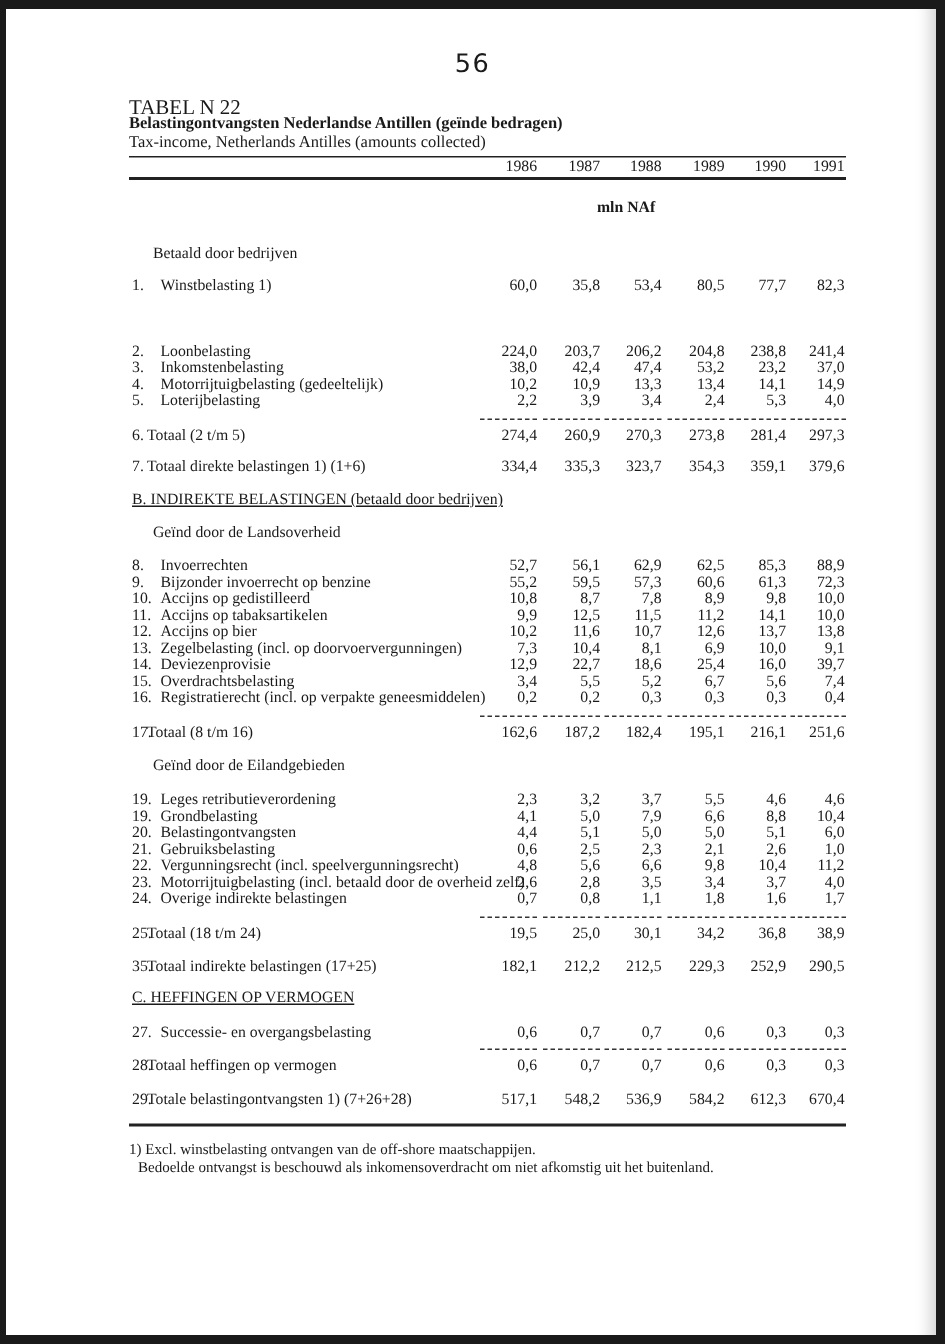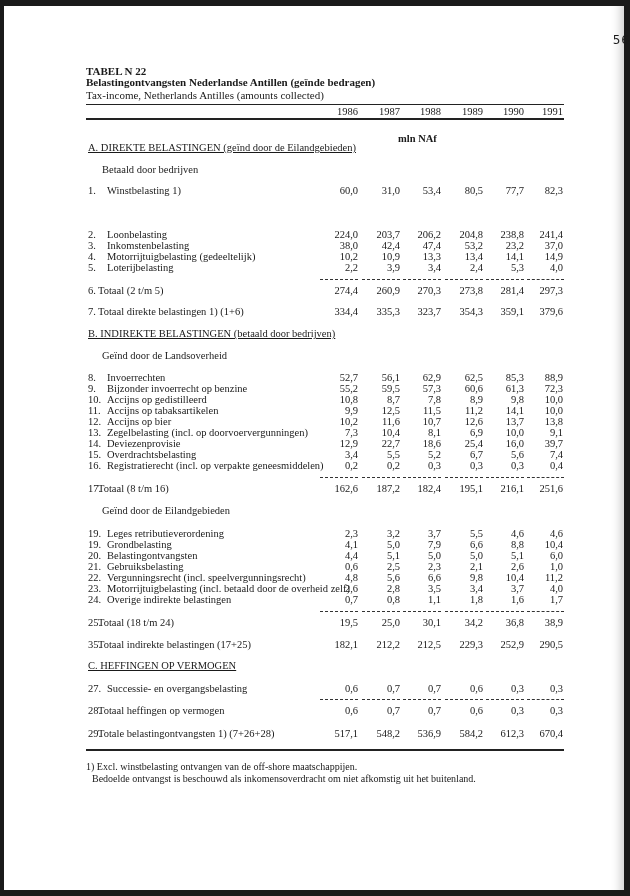--- a/index.html
+++ b/index.html
@@ -10,24 +10,24 @@
     color: #1a1a1a;
     position: relative;
   }
   .page {
     position: absolute; left: 4px; top: 6px; width: 620px; height: 884px;
     background: #ffffff;
     box-shadow: inset -14px 0 10px -10px rgba(0,0,0,0.18);
   }
   .content { position: absolute; left: 0; top: 0; width: 630px; height: 896px; }
   .pageno {
-    position: absolute; top: 33px; left: 0; width: 630px; text-align: right;
-    font-family: "DejaVu Sans", sans-serif; font-size: 12px; letter-spacing: 1px;
+    position: absolute; top: 33px; left: 0; width: 630px; text-align: center;
+    font-family: "DejaVu Sans", sans-serif; font-size: 17px; letter-spacing: 1px;
   }
-  .t-code { position: absolute; left: 86px; top: 65px; font-size: 11px; font-weight: bold; }
+  .t-code { position: absolute; left: 86px; top: 65px; font-size: 14px; font-weight: normal; }
   .t-nl { position: absolute; left: 86px; top: 76px; font-size: 11px; font-weight: bold; }
   .t-en { position: absolute; left: 86px; top: 89px; font-size: 11px; }
   .rule { position: absolute; left: 86px; width: 478px; background: #222; }
   .row { position: absolute; left: 0; width: 630px; height: 14px; font-size: 10.5px; line-height: 14px; white-space: nowrap; }
   .num { position: absolute; left: 88px; }
   .lbl { position: absolute; left: 107px; }
   .lbl.wide { left: 98px; }
   .sub { position: absolute; left: 102px; }
   .sec { position: absolute; left: 88px; text-decoration: underline; }
   .val { position: absolute; width: 52px; text-align: right; }
@@ -56,32 +56,29 @@
     <span class="year" style="left:306px">1986</span>
     <span class="year" style="left:348px">1987</span>
     <span class="year" style="left:389px">1988</span>
     <span class="year" style="left:431px">1989</span>
     <span class="year" style="left:472px">1990</span>
     <span class="year" style="left:511px">1991</span>
   </div>
 
   <div class="unit">mln NAf</div>
 
-  <div class="row" style="top:141px">
-      <span class="sec">A.  DIREKTE BELASTINGEN (geïnd door de Eilandgebieden)</span>
-    </div>
   <div class="row" style="top:163px">
       <span class="sub">Betaald door bedrijven</span>
     </div>
 
   <div class="row" style="top:184px">
     <span class="num">1.</span>
     <span class="lbl">Winstbelasting 1)</span>
     <span class="val" style="left:306px">60,0</span>
-      <span class="val" style="left:348px">31,0</span>
+      <span class="val" style="left:348px">35,8</span>
       <span class="val" style="left:389px">53,4</span>
       <span class="val" style="left:431px">80,5</span>
       <span class="val" style="left:472px">77,7</span>
       <span class="val" style="left:511px">82,3</span>
   </div>
 
 
   <div class="row" style="top:228px">
     <span class="num">2.</span>
       <span class="lbl">Loonbelasting</span>

